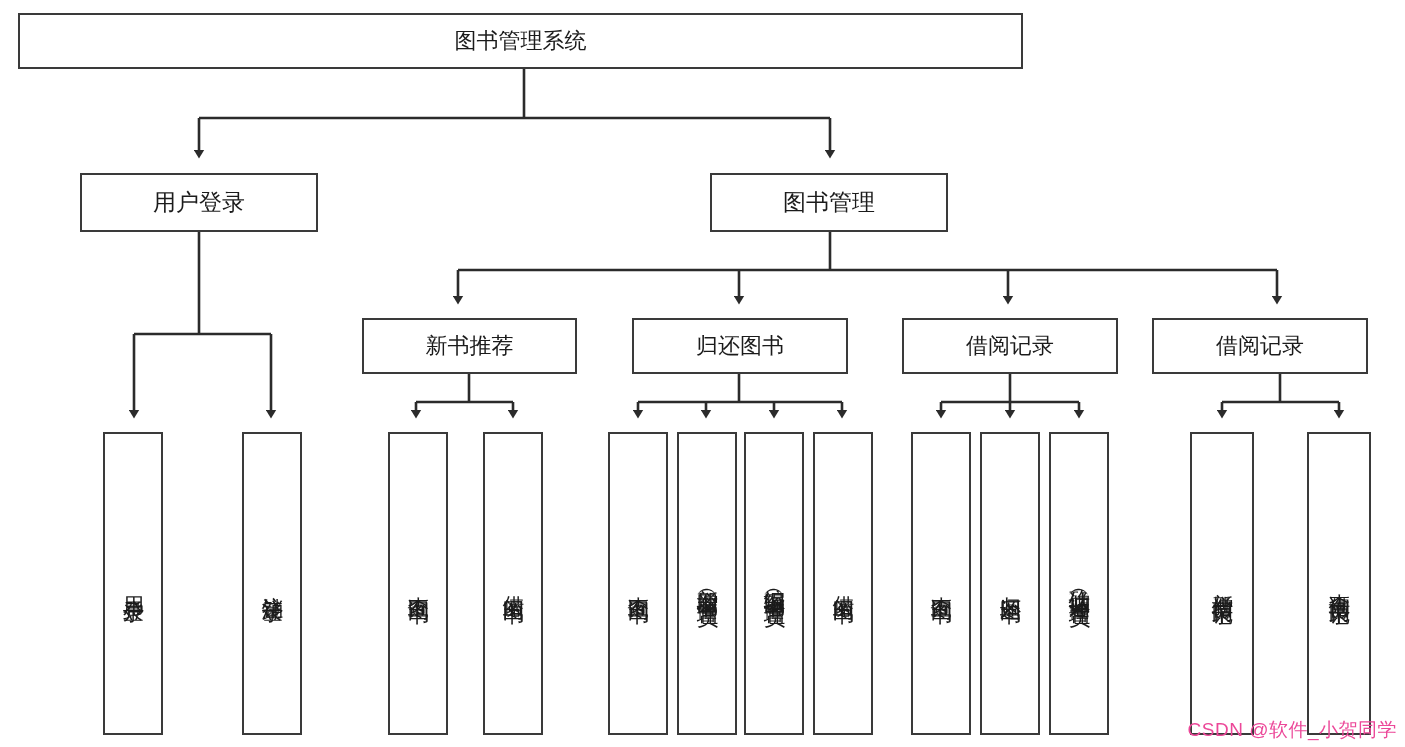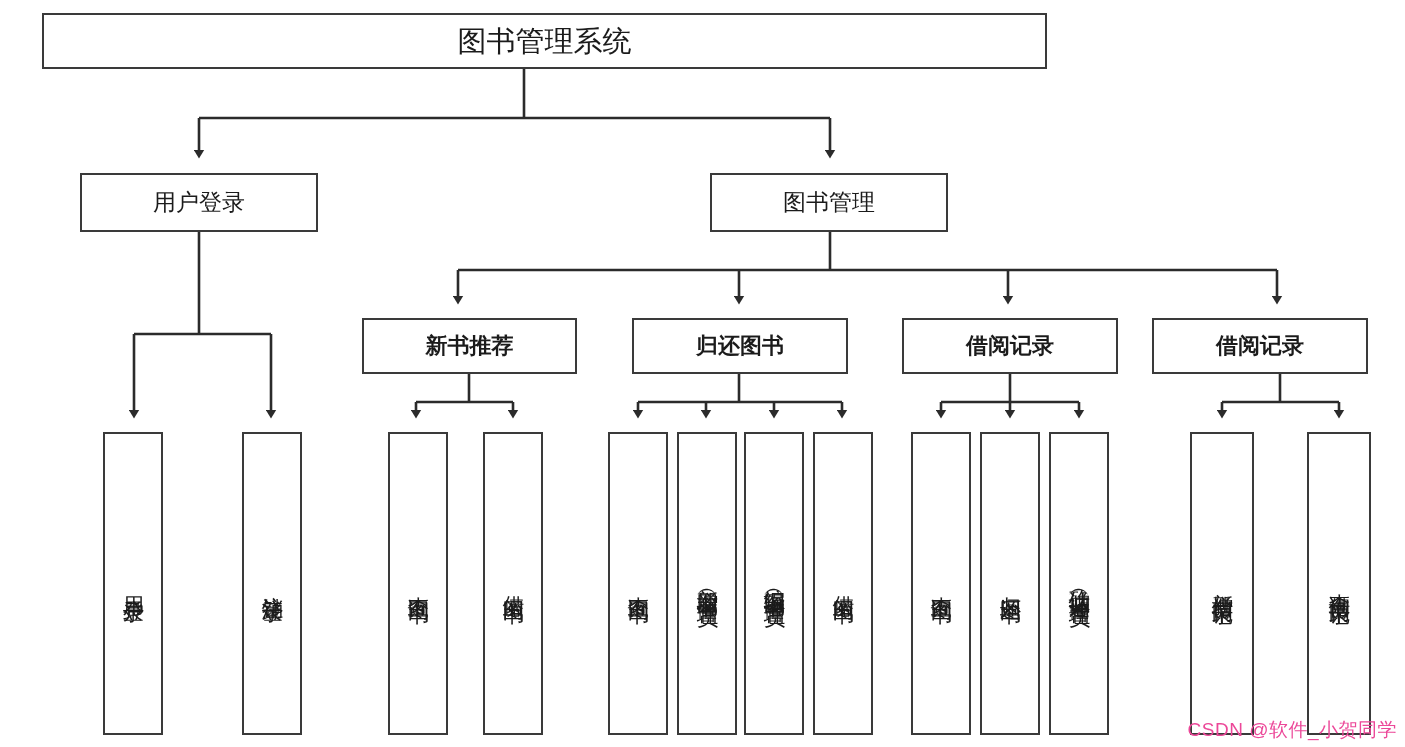--- a/index.html
+++ b/index.html
@@ -33,29 +33,27 @@
     background: #ffffff;
     color: #1b1b1b;
     display: flex;
     align-items: center;
     justify-content: center;
     text-align: center;
     line-height: 1.12;
     z-index: 2;
   }
   .node.root {
-    font-size: 29px;
-    margin-left: 24px;
+    font-size: 22px;
   }
   .node.lvl2 {
     font-size: 23px;
   }
   .node.lvl3 {
     font-size: 22px;
-    font-weight: bold;
   }
   .node.leaf {
     font-size: 21.5px;
     writing-mode: vertical-rl;
     text-orientation: upright;
     letter-spacing: 2.5px;
     padding: 6px 0;
     align-items: center;
     justify-content: center;
     white-space: nowrap;

